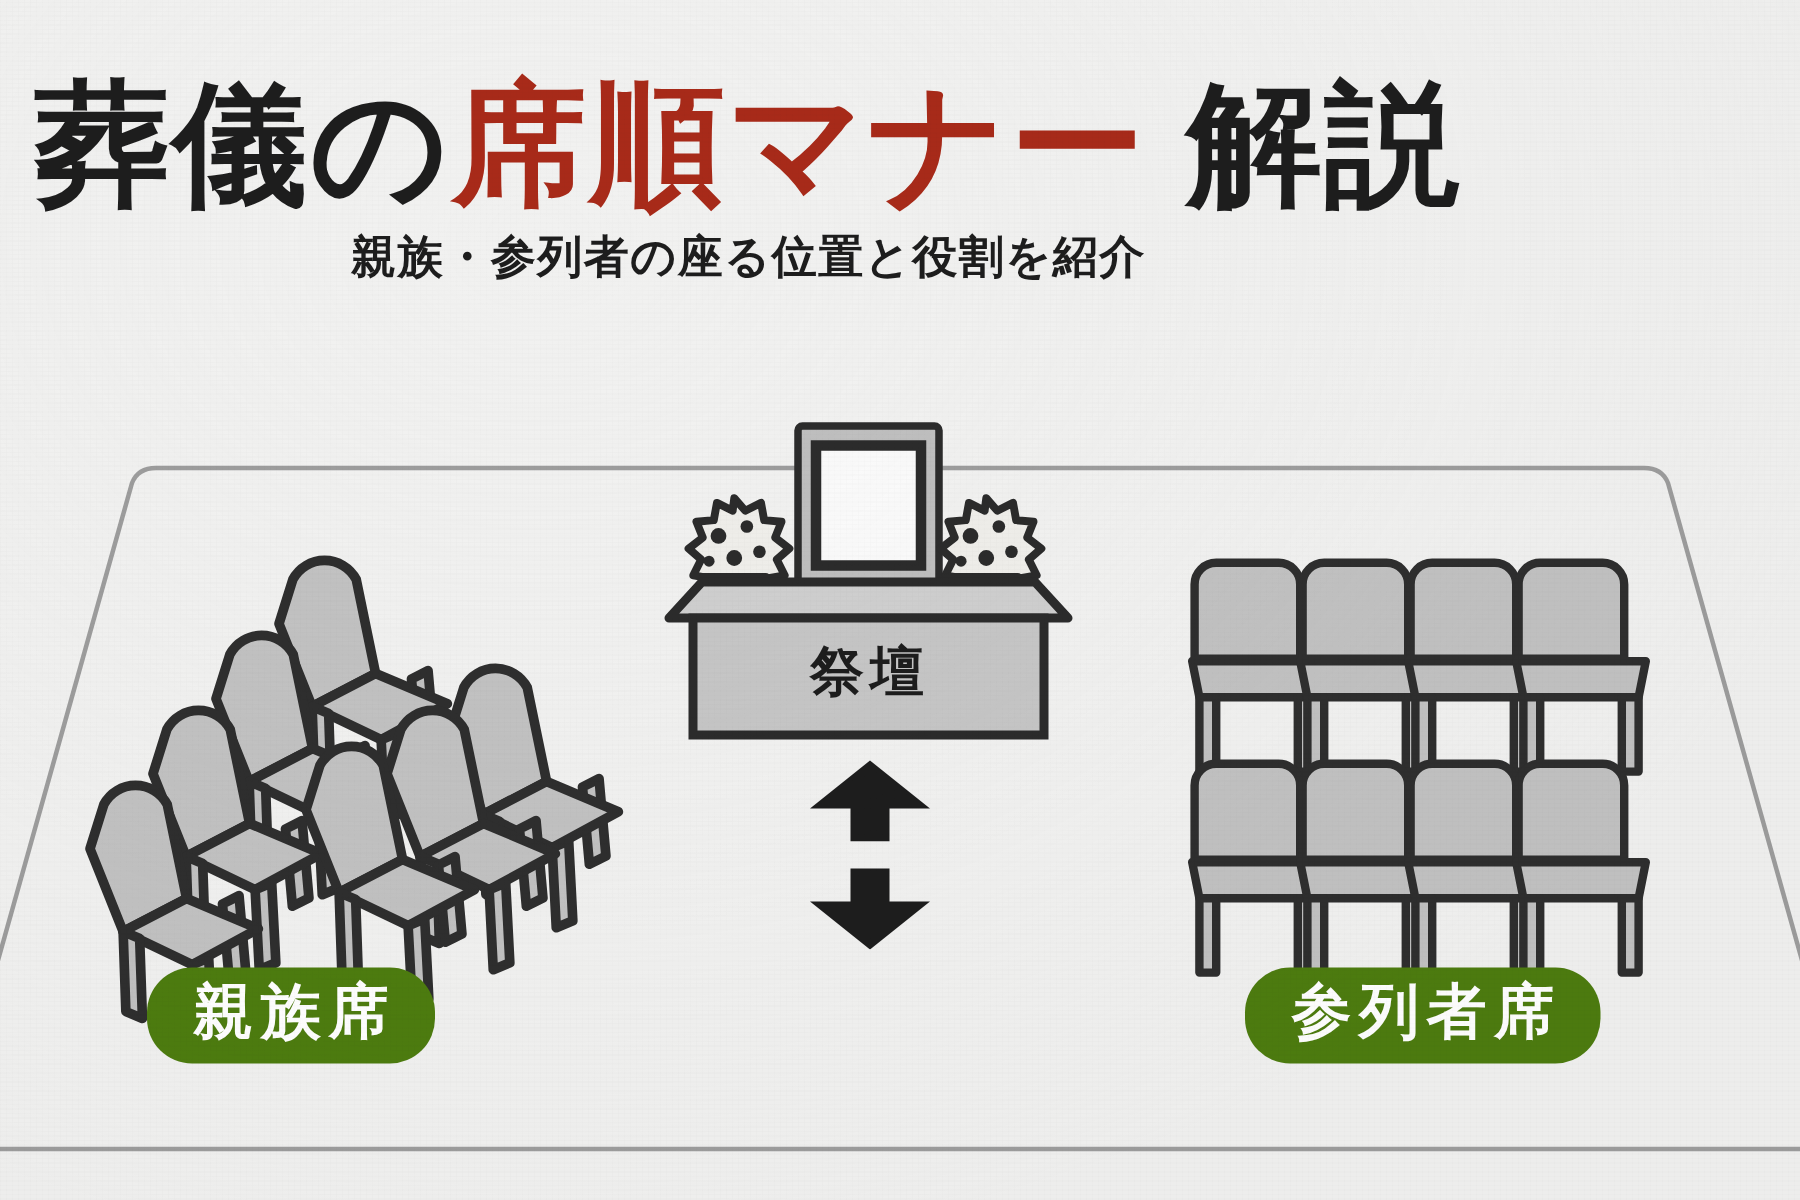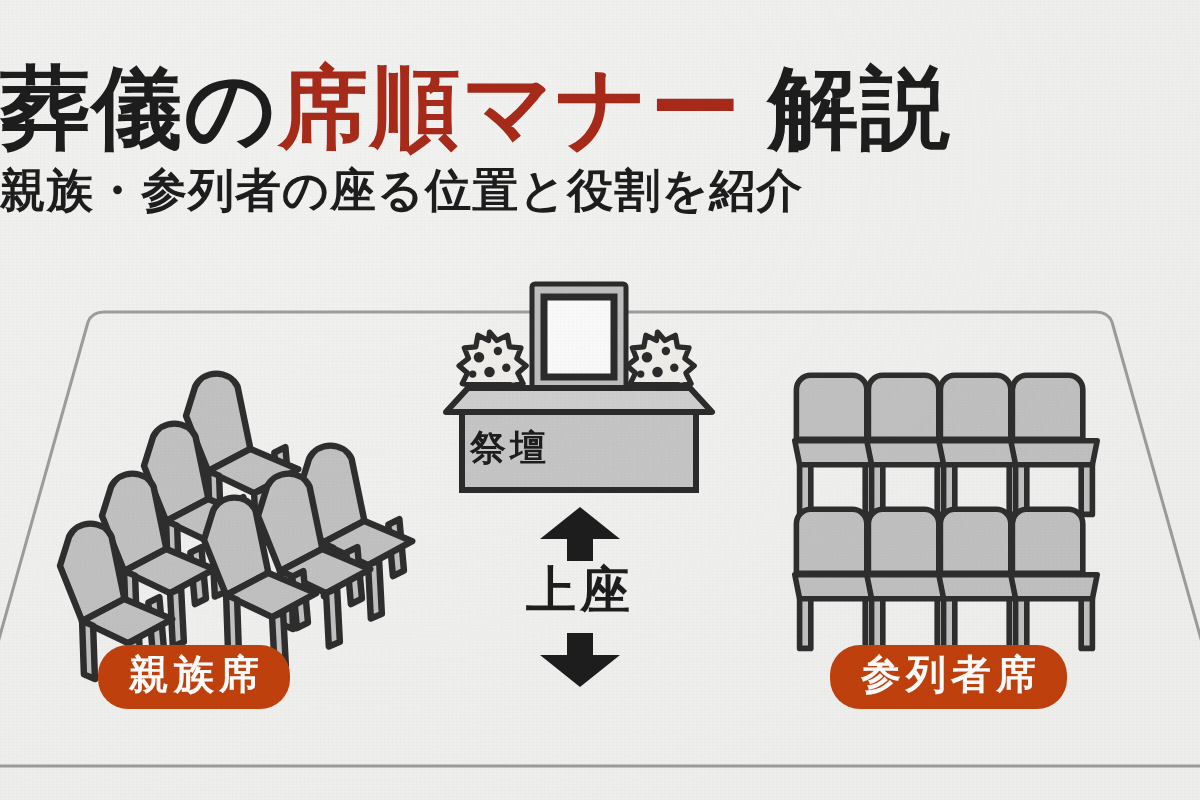--- a/index.html
+++ b/index.html
@@ -25,40 +25,41 @@
       repeating-linear-gradient(90deg,  rgba(0,0,0,0.010) 0px, rgba(0,0,0,0.010) 1px, rgba(255,255,255,0) 1px, rgba(255,255,255,0) 4px),
       radial-gradient(ellipse at 30% 20%, rgba(255,255,255,0.55), rgba(0,0,0,0.02) 75%);
     z-index: 60;
     mix-blend-mode: multiply;
     opacity: .75;
   }
 
   
   #header {
     position: absolute;
-    top: 12px; left: 0;
+    top: 1px; left: 0;
     width: 998px;
+    text-align: center;
     z-index: 20;
   }
   #title {
     margin: 0;
     padding-top: 52px;
     font-size: 90px;
     line-height: 1.0;
     font-weight: 700;
     letter-spacing: 2px;
     color: #1d1d1d;
     white-space: nowrap;
   }
   #title .accent { color: #a82a19; }
   #title .tail { margin-left: 26px; }
   #subtitle {
     margin: 0;
     padding-top: 14px;
-    font-size: 46px;
+    font-size: 30px;
     line-height: 1.0;
     font-weight: 700;
     letter-spacing: 1px;
     color: #1d1d1d;
     white-space: nowrap;
   }
 
   
   #room-floor {
     position: absolute;
@@ -71,41 +72,41 @@
   
   #scene {
     position: absolute;
     inset: 0;
     z-index: 10;
   }
 
   
   .seat-badge {
     position: absolute;
-    background: #c2410c;
+    background: #4d7c0f;
     color: #ffffff;
     border-radius: 30px;
     font-size: 40px;
     font-weight: 700;
     letter-spacing: 5px;
     padding: 9px 26px 13px 31px;
     white-space: nowrap;
     line-height: 1.05;
     z-index: 30;
   }
   #badge-family   { left: 98px;  top: 645px; }
   #badge-attendee { left: 830px; top: 645px; text-align: center; }
 
   
   #altar-label {
     position: absolute;
     left: 470px;
     top: 424px;
     width: 220px;
-    text-align: left;
+    text-align: center;
     font-size: 36px;
     font-weight: 700;
     letter-spacing: 4px;
     color: #1d1d1d;
     z-index: 25;
     pointer-events: none;
   }
 
   
   #order-column {
@@ -260,21 +261,20 @@
 </svg>
 
 <div id="altar-label">祭壇</div>
 
 <div id="order-column">
   <div id="arrow-up-wrap">
     <svg width="150" height="56" viewBox="0 0 150 56">
       <path d="M75 2 L115 34 L88 34 L88 56 L62 56 L62 34 L35 34 z" fill="#1d1d1d"></path>
     </svg>
   </div>
-  <div class="order-word upper">上座</div>
 
   <div id="arrow-down-wrap">
     <svg width="150" height="56" viewBox="0 0 150 56">
       <path d="M75 56 L115 24 L88 24 L88 2 L62 2 L62 24 L35 24 z" fill="#1d1d1d"></path>
     </svg>
   </div>
 </div>
 
 <div class="seat-badge" id="badge-family">親族席</div>
 <div class="seat-badge" id="badge-attendee">参列者席</div>

